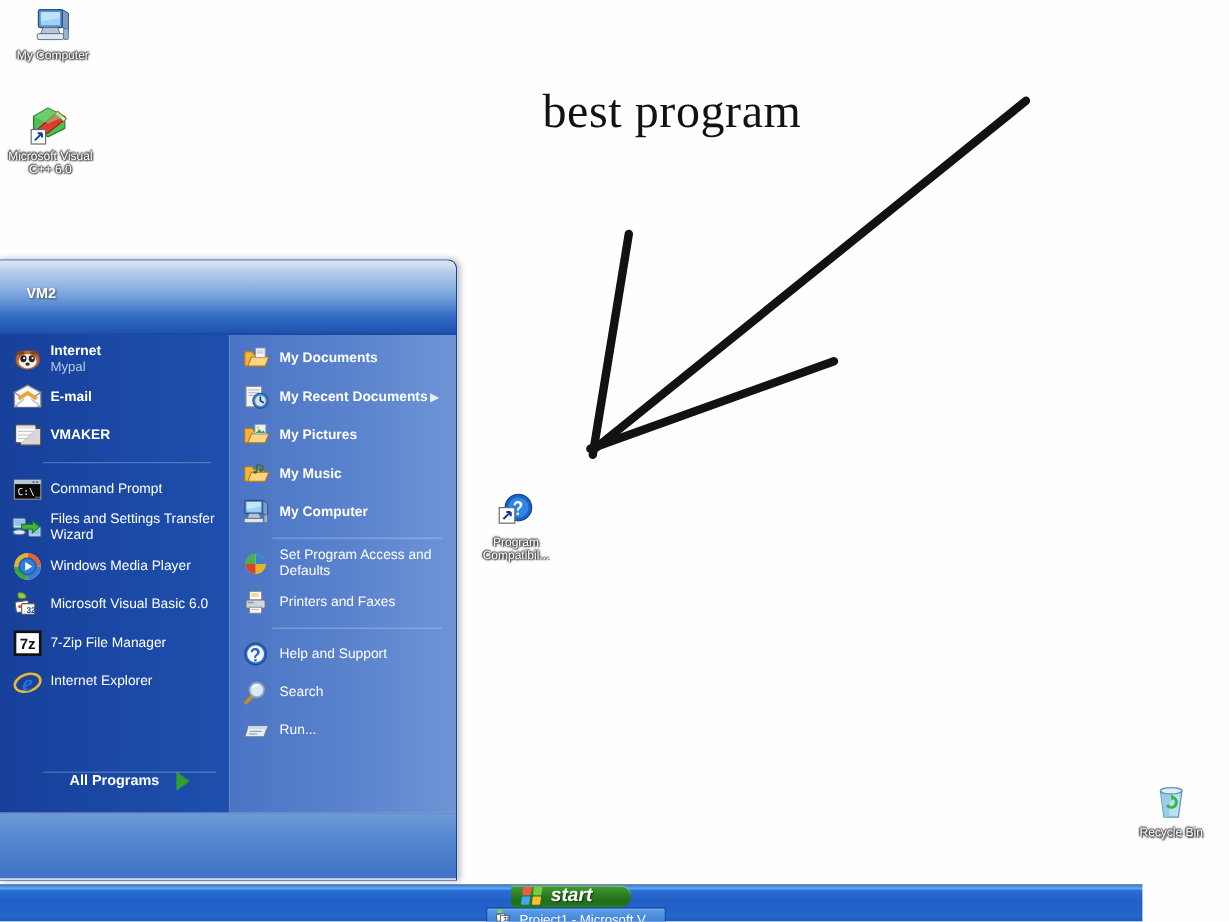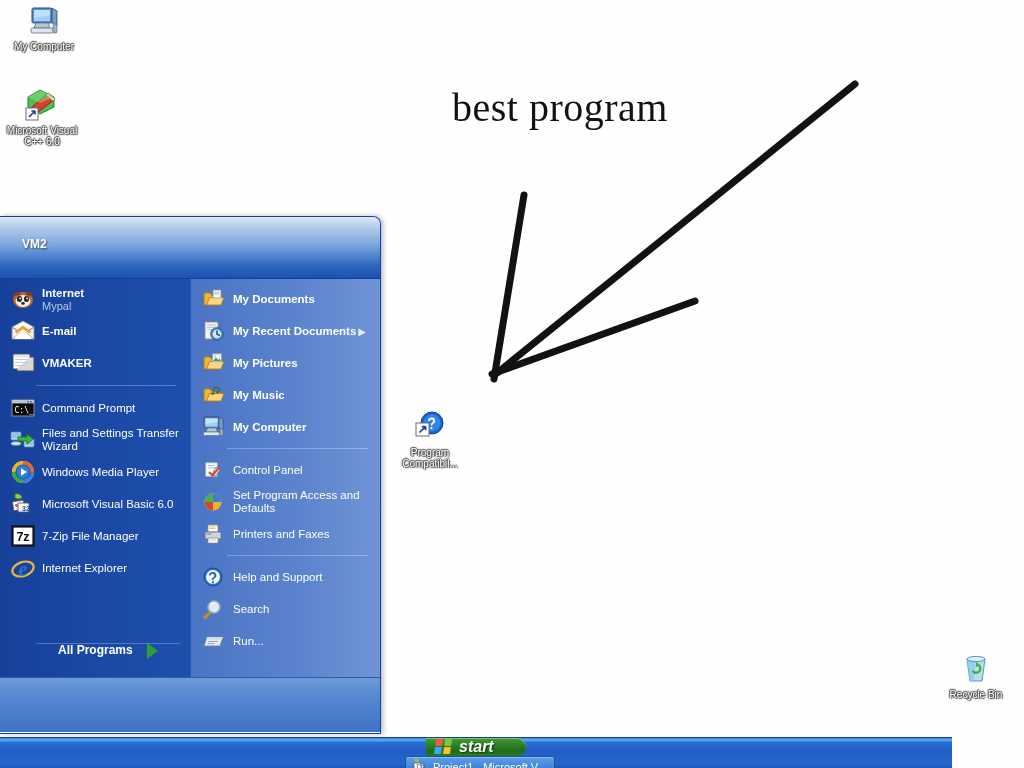--- a/index.html
+++ b/index.html
@@ -17,21 +17,21 @@
   .desk-icon .glyph{height:34px;display:flex;align-items:flex-end;justify-content:center;}
   .desk-icon .lbl{
     margin-top:3px;font-size:10px;line-height:11px;color:#ffffff;
     text-shadow:0 0 2px #555,0 0 2px #555,1px 1px 1px #444,-1px 0 1px #444,0 -1px 1px #444;
     word-wrap:break-word;
   }
 
   
   #annotation{position:absolute;left:0;top:0;width:1024px;height:738px;pointer-events:none;}
   #best-program-text{
-    position:absolute;left:452px;top:84px;
+    position:absolute;left:452px;top:69px;
     font-family:"Liberation Serif", serif;
     font-size:40px;color:#121212;letter-spacing:.5px;white-space:nowrap;
   }
 
   
   #start-menu{
     position:absolute;left:0;top:216px;width:380px;height:516px;
     border:1px solid #0f3fa8;border-left:none;
     border-radius:0 8px 0 0;
     box-shadow:2px 0 5px rgba(0,0,0,.28);
@@ -434,35 +434,20 @@
             <rect x="19" y="14" width="3" height="6.6" rx=".8" fill="#9fb2c9" stroke="#5a6d87" stroke-width=".6"></rect>
           </svg>
         </div>
         <div class="tx">
           <span>My Computer</span>
         </div>
       </div>
 
       <div class="sm-sep"></div>
 
-      <div class="sm-item">
-        <div class="ic">
-          <svg width="24" height="22" viewBox="0 0 24 22">
-            <rect x="3" y="3" width="13" height="15" rx="1" fill="#cfe3f5" stroke="#4d7399" stroke-width=".9"></rect>
-            <rect x="4.6" y="4.6" width="9.8" height="11.8" fill="#fdfdfd"></rect>
-            <rect x="6" y="6" width="7" height="1" fill="#9fb8d4"></rect>
-            <rect x="6" y="8.4" width="7" height="1" fill="#9fb8d4"></rect>
-            <path d="M10 15 L14 8 L18 11 L13.5 17 Z" fill="#dfe7ef" stroke="#6b7e92" stroke-width=".8"></path>
-            <path d="M7.5 13.5 L10.5 16.5 L17 8.5" stroke="#d44a2f" stroke-width="2" fill="none" stroke-linecap="round"></path>
-          </svg>
-        </div>
-        <div class="tx">
-          <span>Control Panel</span>
-        </div>
-      </div>
 
       <div class="sm-item">
         <div class="ic">
           <svg width="24" height="22" viewBox="0 0 24 22">
             <circle cx="11" cy="11" r="8.4" fill="#e9e9e9" stroke="#8a8a8a" stroke-width=".8"></circle>
             <path d="M11 11 L11 2.6 A8.4 8.4 0 0 1 19.4 11 Z" fill="#3f7fd0"></path>
             <path d="M11 11 L19.4 11 A8.4 8.4 0 0 1 11 19.4 Z" fill="#e8b32a"></path>
             <path d="M11 11 L11 19.4 A8.4 8.4 0 0 1 2.6 11 Z" fill="#d14a2f"></path>
             <path d="M11 11 L2.6 11 A8.4 8.4 0 0 1 11 2.6 Z" fill="#4fae4f"></path>
           </svg>

